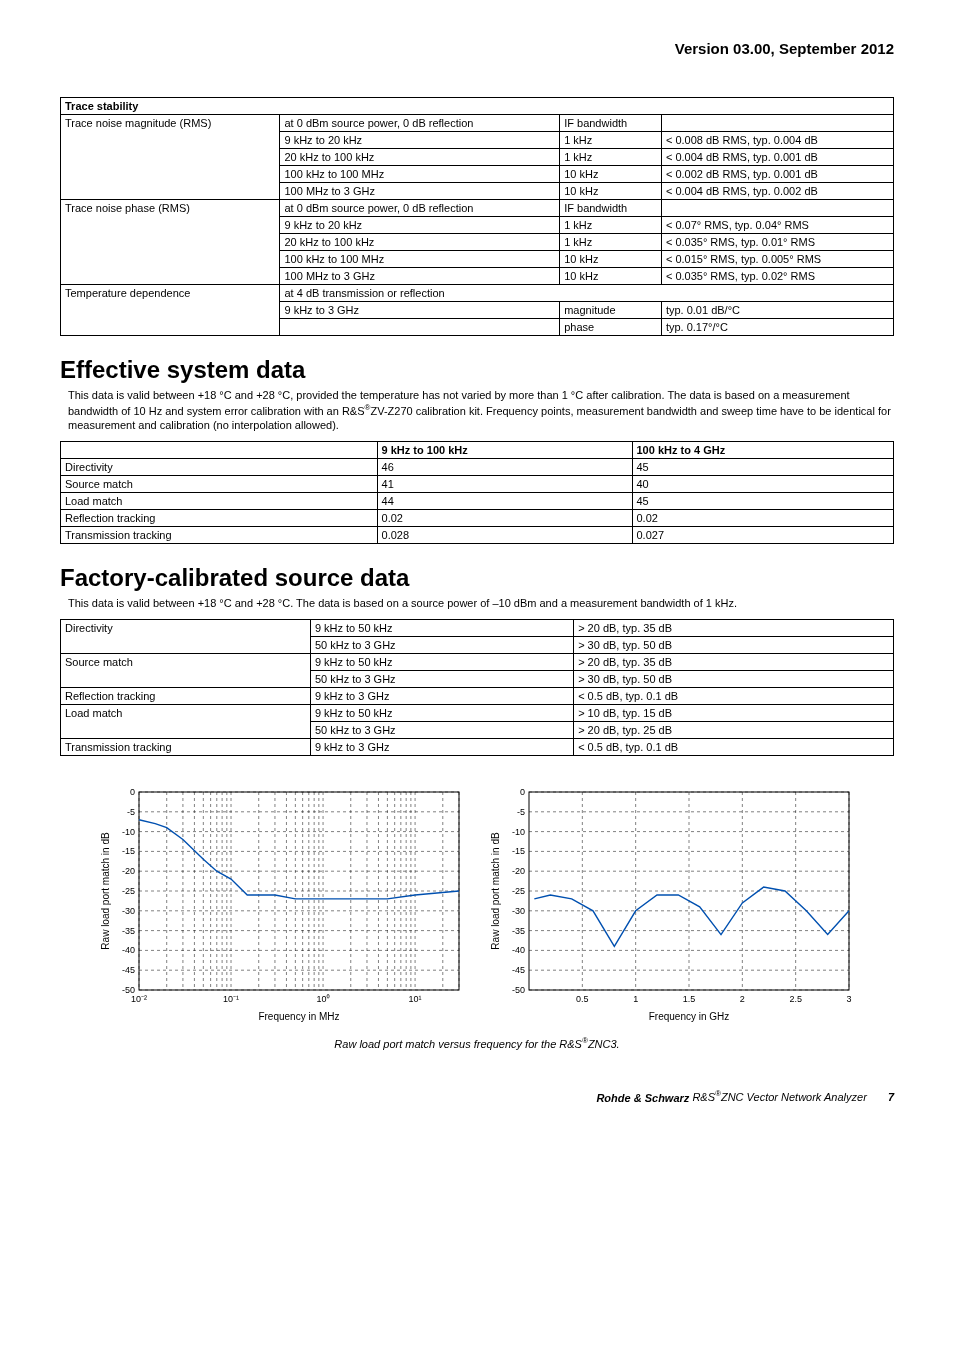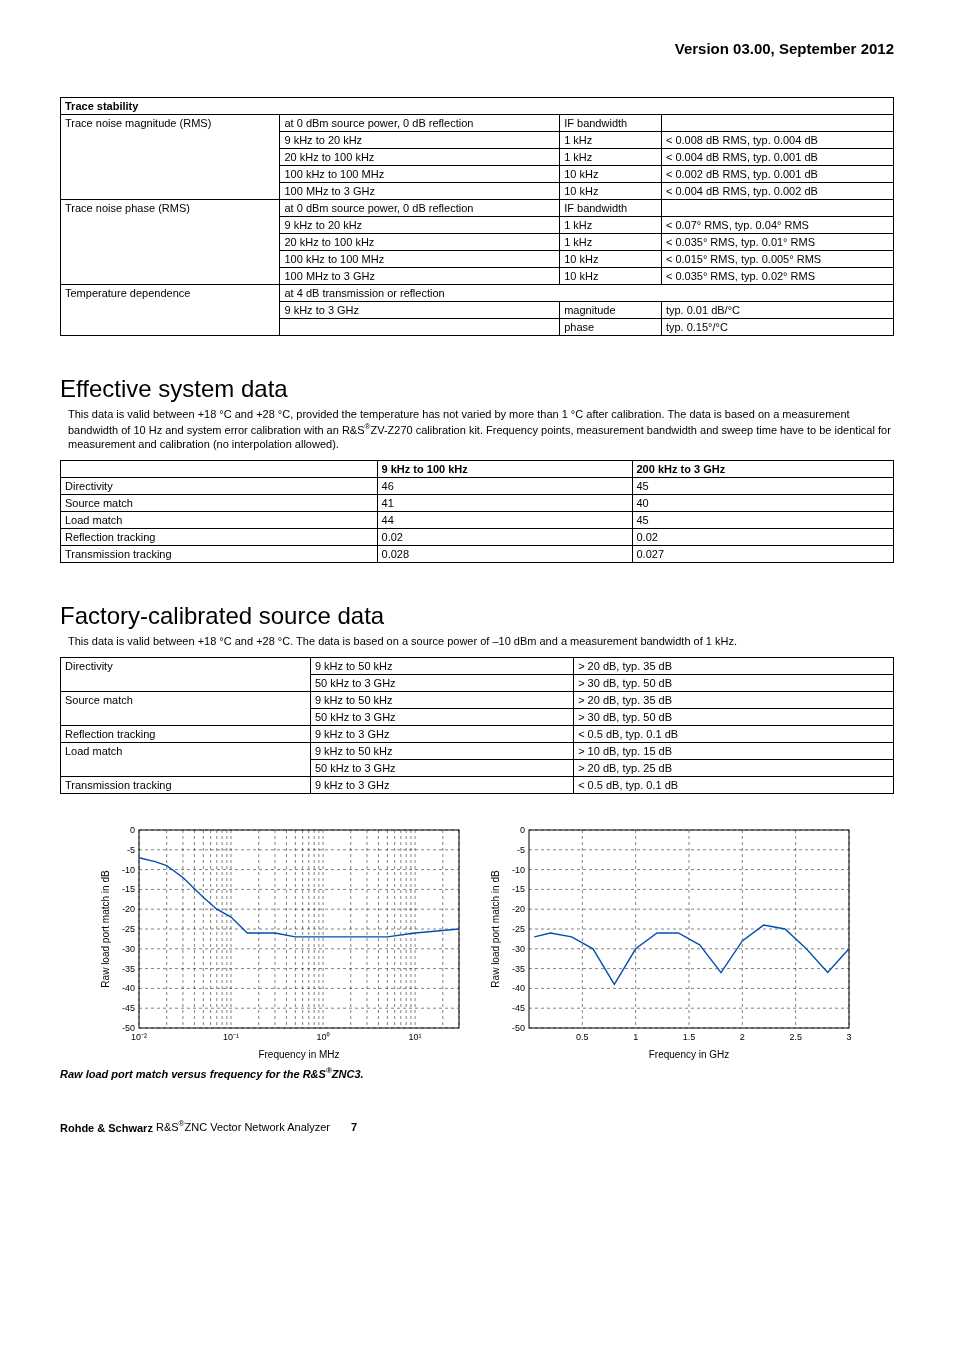--- a/index.html
+++ b/index.html
@@ -28,51 +28,52 @@
     text-align: left;
     font-size: 11px;
     vertical-align: top;
   }
   th {
     font-weight: bold;
     margin-top: 8px;
   }
   h2 {
     font-size: 24px;
-    font-weight: normal;
-    margin: 39px 0 4px 0;
+    font-weight: bold;
+    margin: 20px 0 4px 0;
   }
   .desc {
     font-size: 11px;
     margin: 0 0 8px 8px;
     line-height: 1.35;
   }
   sup { font-size: 8px; }
   .charts {
     display: flex;
     gap: 20px;
     margin-top: 28px;
     justify-content: center;
   }
   .chart {
     position: relative;
   }
   .chart svg {
     display: block;
   }
   .caption {
-    text-align: left;
+    text-align: center;
     font-style: italic;
     font-size: 11px;
-    margin-top: 4px;
-    font-weight: bold;
+    margin-top: 12px;
   }
   .footer {
+    text-align: right;
     font-size: 11px;
     margin-top: 40px;
+    font-style: italic;
   }
   .footer .page { font-weight: bold; margin-left: 18px; }
 </style>
 </head>
 <body>
 
 <div class="version">Version 03.00, September 2012</div>
 
 <table>
   <tbody>
@@ -138,33 +139,33 @@
         <td colspan="3">at 4 dB transmission or reflection</td>
       </tr>
       <tr>
         <td>9 kHz to 3 GHz</td>
         <td>magnitude</td>
         <td>typ. 0.01 dB/°C</td>
       </tr>
       <tr>
         <td></td>
         <td>phase</td>
-        <td>typ. 0.15°/°C</td>
+        <td>typ. 0.17°/°C</td>
       </tr>
     </tbody>
 </table>
 
 <h2>Effective system data</h2>
 <p class="desc" id="desc2">This data is valid between +18 °C and +28 °C, provided the temperature has not varied by more than 1 °C after calibration. The data is based on a measurement bandwidth of 10 Hz and system error calibration with an R&amp;S<sup>®</sup>ZV-Z270 calibration kit. Frequency points, measurement bandwidth and sweep time have to be identical for measurement and calibration (no interpolation allowed).</p>
 <table>
   <tbody>
       <tr>
     <th style="width:38%"></th>
     <th>9 kHz to 100 kHz</th>
-    <th>200 kHz to 3 GHz</th>
+    <th>100 kHz to 4 GHz</th>
   </tr>
   </tbody>
     <tbody id="t2body">
       <tr>
         <td>Directivity</td>
         <td>46</td>
         <td>45</td>
       </tr>
       <tr>
         <td>Source match</td>

